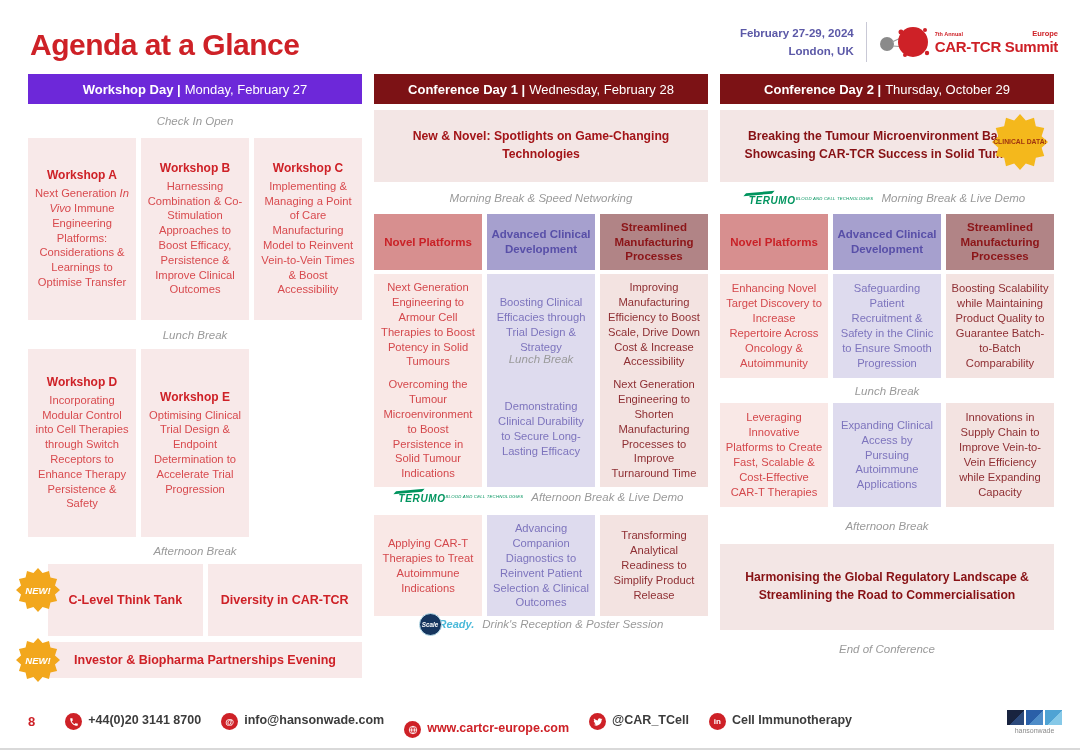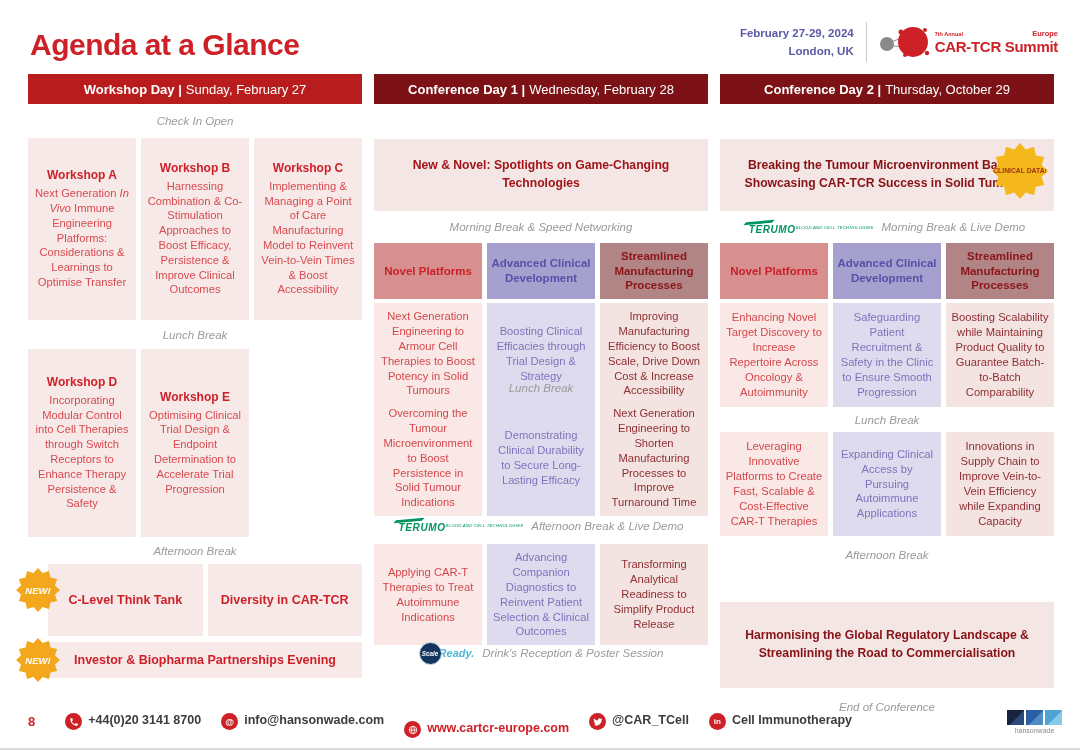--- a/index.html
+++ b/index.html
@@ -18,30 +18,30 @@
   .brand-text{line-height:1;}
   .brand-top{display:flex;justify-content:space-between;align-items:flex-end;margin-bottom:2px;}
   .brand-annual{color:#ce2127;font-size:5.5px;font-weight:bold;}
   .brand-region{color:#ce2127;font-size:7.5px;font-weight:bold;}
   .brand-name{color:#ce2127;font-size:15px;font-weight:bold;letter-spacing:-0.3px;}
   
   .columns{display:flex;gap:12px;margin:0 24px 0 28px;}
   .col{width:334px;flex:0 0 334px;display:flex;flex-direction:column;}
   .day-header{height:30px;display:flex;align-items:center;justify-content:center;gap:4px;color:#ffffff;font-size:13px;flex:0 0 auto;}
   .day-header .hb{font-weight:bold;}
-  .hdr-red{background:#b91c1c;}
+  .hdr-red{background:#6d28d9;}
   .hdr-maroon{background:#7c1215;}
   .break{color:#9a9a9a;font-style:italic;font-size:11.5px;text-align:center;display:flex;align-items:center;justify-content:center;gap:8px;flex:0 0 auto;}
   .row3{display:grid;grid-template-columns:1fr 1fr 1fr;gap:5px;flex:0 0 auto;}
   .card{background:#f8e9e9;display:flex;flex-direction:column;align-items:center;justify-content:center;text-align:center;padding:6px 5px;box-sizing:border-box;}
   .ws-title{color:#ce2127;font-weight:bold;font-size:12px;margin-bottom:4px;}
   .ws-body{color:#d84a4e;font-size:11.2px;line-height:1.32;}
   .ws-body em{font-style:italic;}
   
-  .keynote{position:relative;background:#f3e6e5;display:flex;align-items:center;justify-content:center;text-align:center;padding:20px 18px;box-sizing:border-box;font-weight:bold;font-size:12.2px;line-height:1.45;flex:0 0 auto;margin-top:29px;}
+  .keynote{position:relative;background:#f3e6e5;display:flex;align-items:center;justify-content:center;text-align:center;padding:20px 18px;box-sizing:border-box;font-weight:bold;font-size:12.2px;line-height:1.45;flex:0 0 auto;}
   .keynote.k1{color:#a31418;}
   .keynote.k2{color:#871114;}
   
   .trackhead{display:flex;align-items:center;justify-content:center;text-align:center;font-weight:bold;font-size:11.5px;line-height:1.3;padding:4px;box-sizing:border-box;}
   .th-novel{background:#d78f8f;color:#c92127;}
   .th-acd{background:#a6a0ce;color:#584fa8;}
   .th-smp{background:#b18486;color:#8c1518;}
   .cell{display:flex;align-items:center;justify-content:center;text-align:center;font-size:11.2px;line-height:1.33;padding:6px 5px;box-sizing:border-box;}
   .c-novel{background:#f9e8e6;color:#d4484c;}
   .c-acd{background:#dedbee;color:#7d74bd;}
@@ -117,21 +117,21 @@
       </div>
     </div>
   </div>
 </div>
 
 <div class="columns">
 
   <div class="col">
     <div class="day-header hdr-red">
       <span class="hb">Workshop Day |</span>
-      <span>Sunday, February 27</span>
+      <span>Monday, February 27</span>
     </div>
     <div class="break" style="height:34px;">Check In Open</div>
     <div class="row3" style="height:182px;">
       <div class="card">
         <div class="ws-title">Workshop A</div>
         <div class="ws-body"><span>Next Generation </span><em>In Vivo</em><span> Immune Engineering Platforms: Considerations &amp; Learnings to Optimise Transfer</span></div>
       </div>
       <div class="card">
         <div class="ws-title">Workshop B</div>
         <div class="ws-body">Harnessing Combination &amp; Co-Stimulation Approaches to Boost Efficacy, Persistence &amp; Improve Clinical Outcomes</div>

